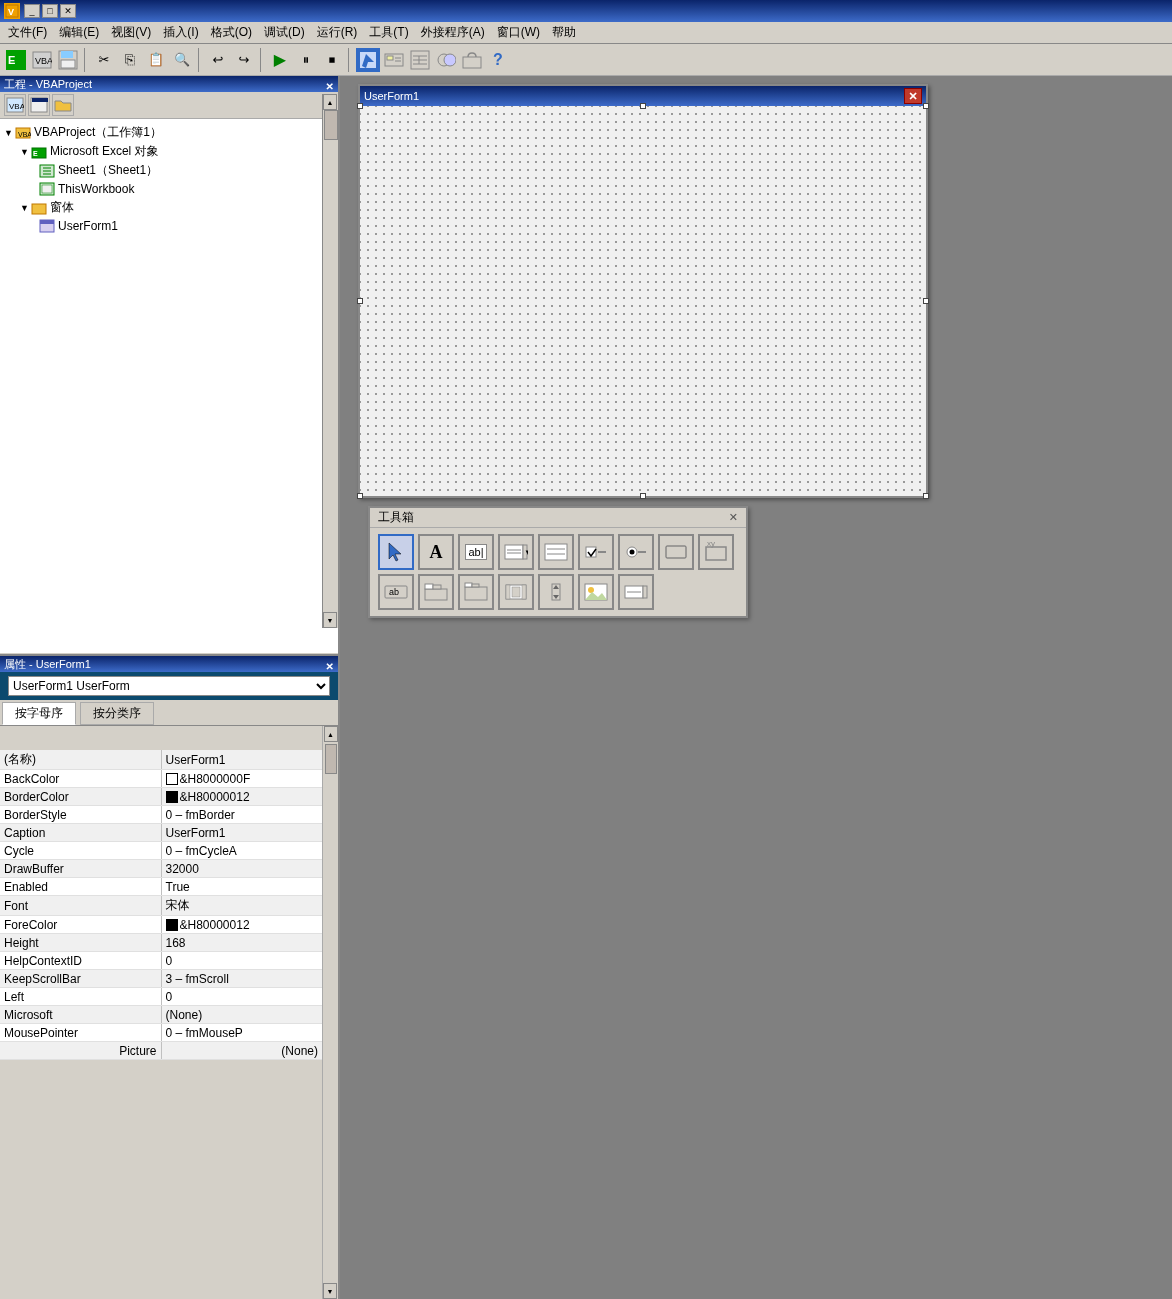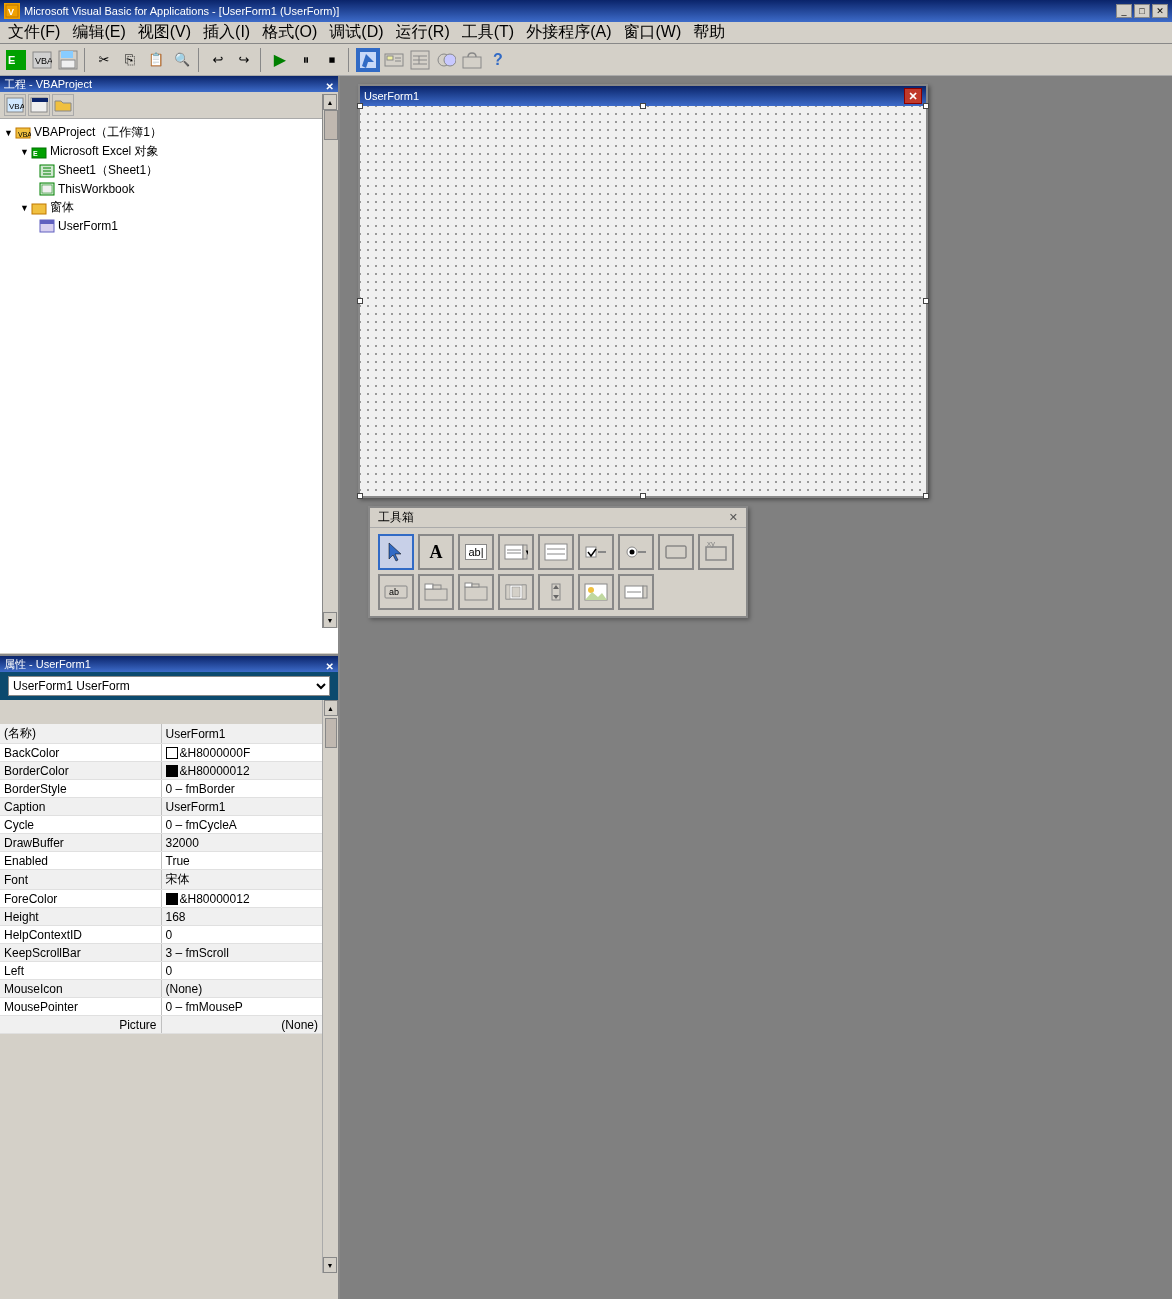--- a/index.html
+++ b/index.html
@@ -46,21 +46,21 @@
     .menu-bar {
       background: #d4d0c8;
       display: flex;
       align-items: center;
       height: 22px;
       border-bottom: 1px solid #888;
       padding: 0 2px;
     }
     .menu-item {
       padding: 2px 6px;
-      font-size: 16px;
+      font-size: 12px;
       cursor: pointer;
       white-space: nowrap;
     }
 
     
     .toolbar {
       background: #d4d0c8;
       display: flex;
       align-items: center;
       height: 32px;
@@ -321,21 +321,20 @@
 </head>
 <body>
 
 <div class="title-bar">
   <span class="title-bar-icon">
     <svg width="14" height="14" viewBox="0 0 14 14">
       <rect x="1" y="1" width="12" height="12" fill="#f0a000" stroke="#c07800" stroke-width="1"></rect>
       <text x="3" y="11" font-size="9" fill="white" font-weight="bold">V</text>
     </svg>
   </span>
-  <span class="title-bar-text">Microsoft Visual Basic for Applications - [UserForm1 (UserForm)]</span>
   <div class="title-bar-btns">
     <div class="title-btn">_</div>
     <div class="title-btn">□</div>
     <div class="title-btn">✕</div>
   </div>
 </div>
 
 <div class="menu-bar">
   <div class="menu-item">文件(F)</div>
   <div class="menu-item">编辑(E)</div>
@@ -524,20 +523,24 @@
     <div class="props-panel">
       <div class="panel-titlebar">
         <span>属性 - UserForm1</span>
         <span class="panel-close">✕</span>
       </div>
       <div style="padding:2px 4px; background:#0c4a6e; display:flex; align-items:center;">
         <select class="props-select">
           <option>UserForm1 UserForm</option>
         </select>
       </div>
+      <div class="props-tabs">
+        <div class="props-tab active">按字母序</div>
+        <div class="props-tab">按分类序</div>
+      </div>
       <div style="display:flex; height:calc(1299px - 22px - 22px - 32px - 580px - 18px - 24px - 28px);">
         <div style="flex:1; overflow:hidden;">
           <table class="props-table">
             <tbody id="props-tbody">
                 <tr style="background: rgb(240, 240, 240);">
                   <td class="prop-name">(名称)</td>
                   <td class="prop-val"><span>UserForm1</span></td>
                 </tr>
                 <tr style="background: white;">
                   <td class="prop-name">BackColor</td>
@@ -585,21 +588,21 @@
                 </tr>
                 <tr style="background: rgb(240, 240, 240);">
                   <td class="prop-name">KeepScrollBar</td>
                   <td class="prop-val"><span>3 – fmScroll</span></td>
                 </tr>
                 <tr style="background: white;">
                   <td class="prop-name">Left</td>
                   <td class="prop-val"><span>0</span></td>
                 </tr>
                 <tr style="background: rgb(240, 240, 240);">
-                  <td class="prop-name">MouseIcon</td>
+                  <td class="prop-name">Microsoft</td>
                   <td class="prop-val"><span>(None)</span></td>
                 </tr>
                 <tr style="background: white;">
                   <td class="prop-name">MousePointer</td>
                   <td class="prop-val"><span>0 – fmMouseP</span></td>
                 </tr>
                 <tr style="background: rgb(240, 240, 240); text-align: right;">
                   <td class="prop-name">Picture</td>
                   <td class="prop-val"><span>(None)</span></td>
                 </tr>

